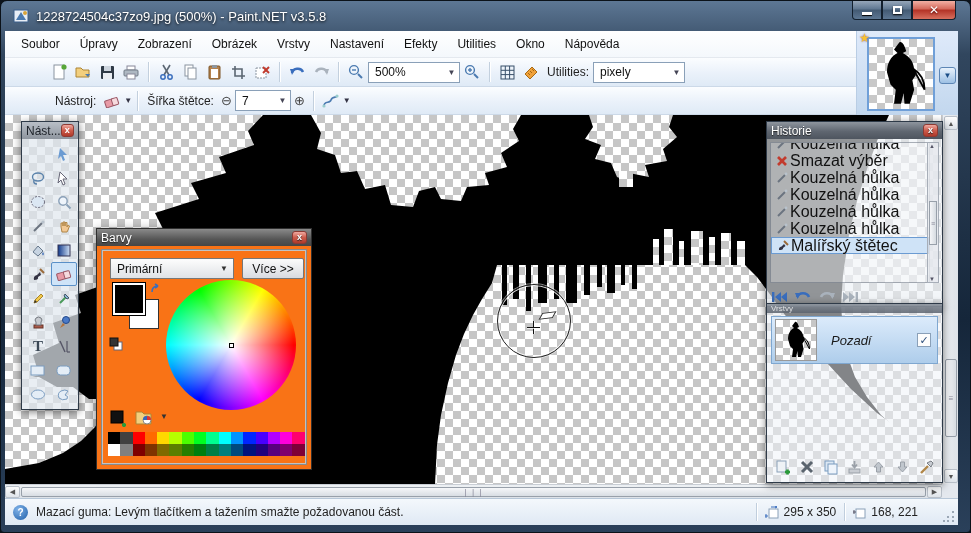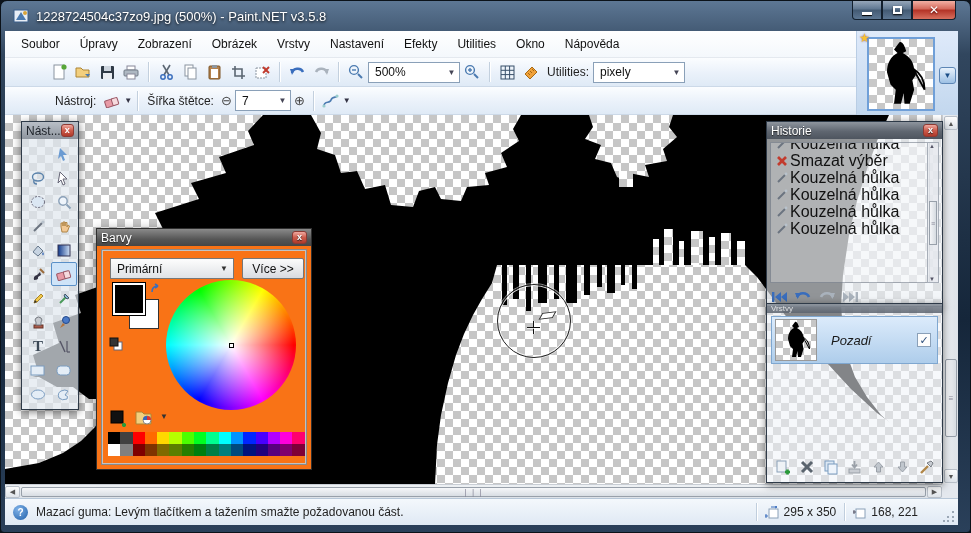--- a/index.html
+++ b/index.html
@@ -664,20 +664,29 @@
             </div>
           <div class="hrow">
               <span class="hico">
                 <svg width="13" height="13" viewBox="0 0 13 13">
                   <line x1="2" y1="11" x2="9" y2="4" stroke="#6b7480" stroke-width="2"></line>
                   <circle cx="10" cy="3" r="1.4" fill="#b8c2cc"></circle>
                 </svg>
               </span>
               <span>Kouzelná hůlka</span>
             </div>
+          <div class="hrow sel">
+              <span class="hico">
+                <svg width="13" height="13" viewBox="0 0 13 13">
+                  <line x1="7" y1="2" x2="11" y2="6" stroke="#9a6a3a" stroke-width="2"></line>
+                  <path d="M2 11 Q1.5 8 4.5 7.5 L7 5 L8.5 7 L6 9 Q6.5 11 2 11" fill="#334"></path>
+                </svg>
+              </span>
+              <span>Malířský štětec</span>
+            </div>
         </div>
         <div class="hist-scroll">
           <div style="position:absolute;top:0;left:1px;font-size:6px;color:#556">▲</div>
           <div class="hs-thumb">≡</div>
           <div style="position:absolute;bottom:0;left:1px;font-size:6px;color:#556">▼</div>
         </div>
         <div class="hist-nav">
           <svg width="17" height="12" viewBox="0 0 17 12">
               <rect x="1" y="1" width="2.4" height="10" fill="#3a6ebd"></rect>
               <polygon points="10,1 4,6 10,11" fill="#3a6ebd"></polygon>

